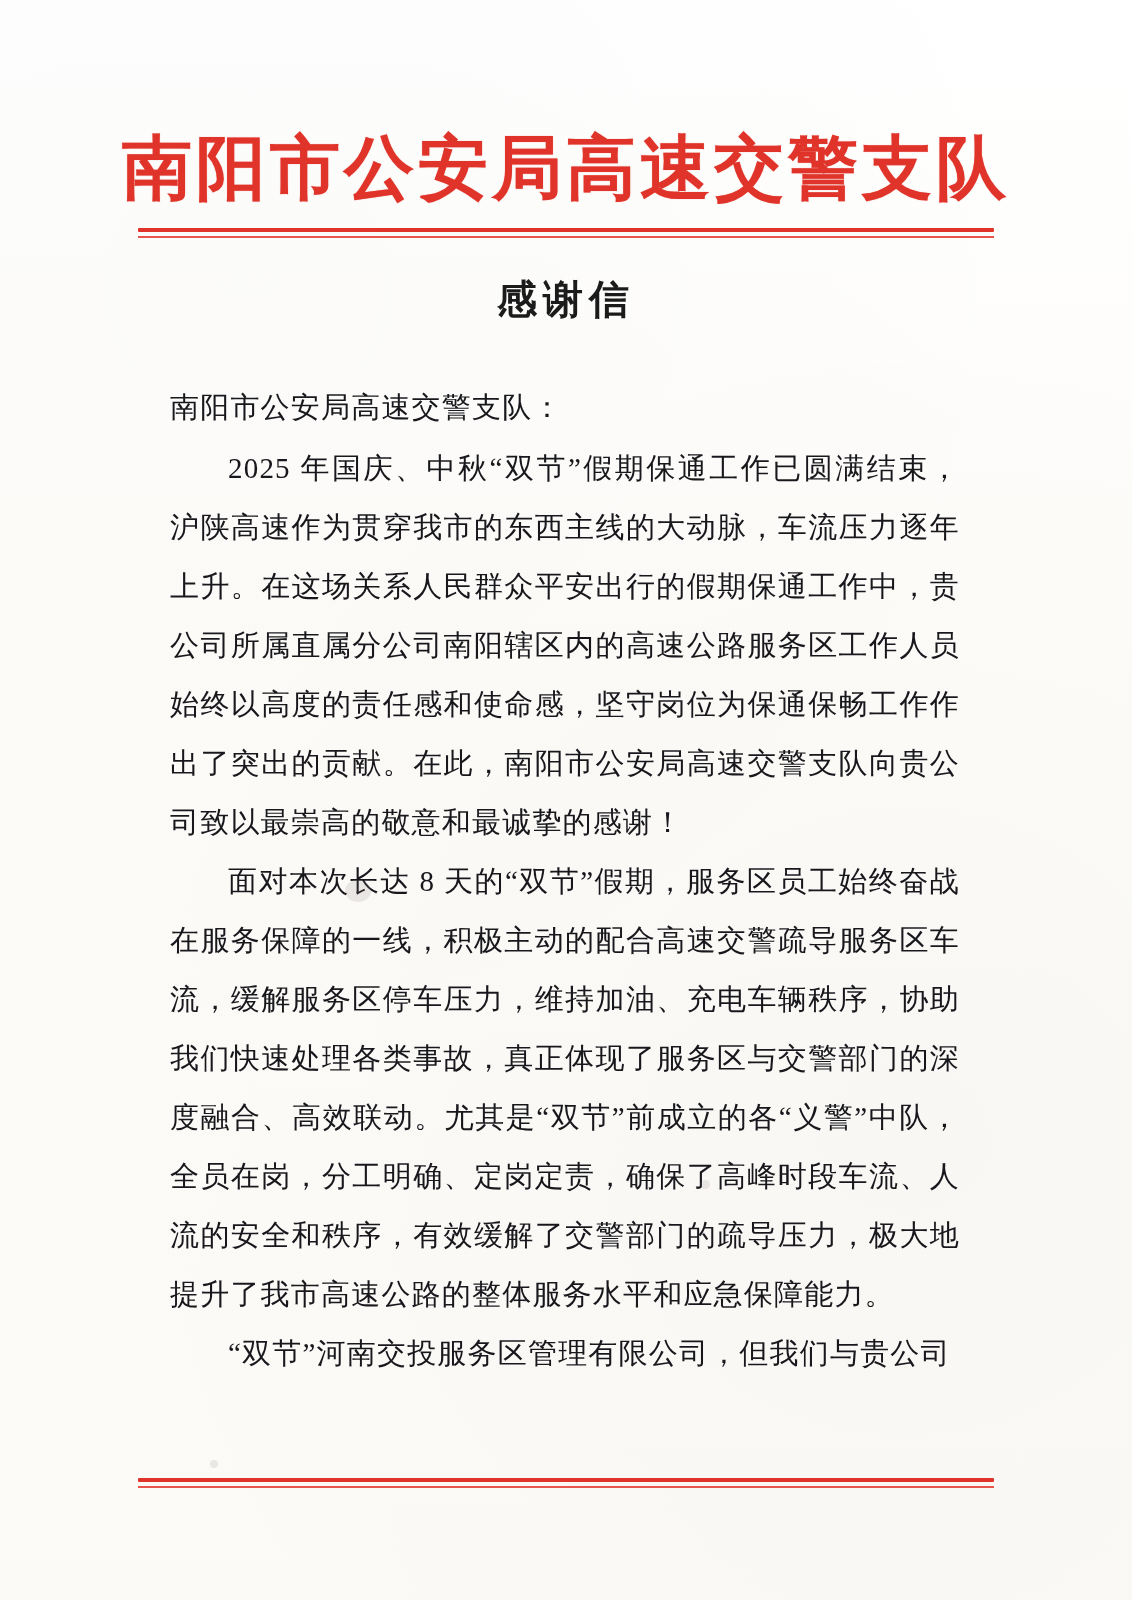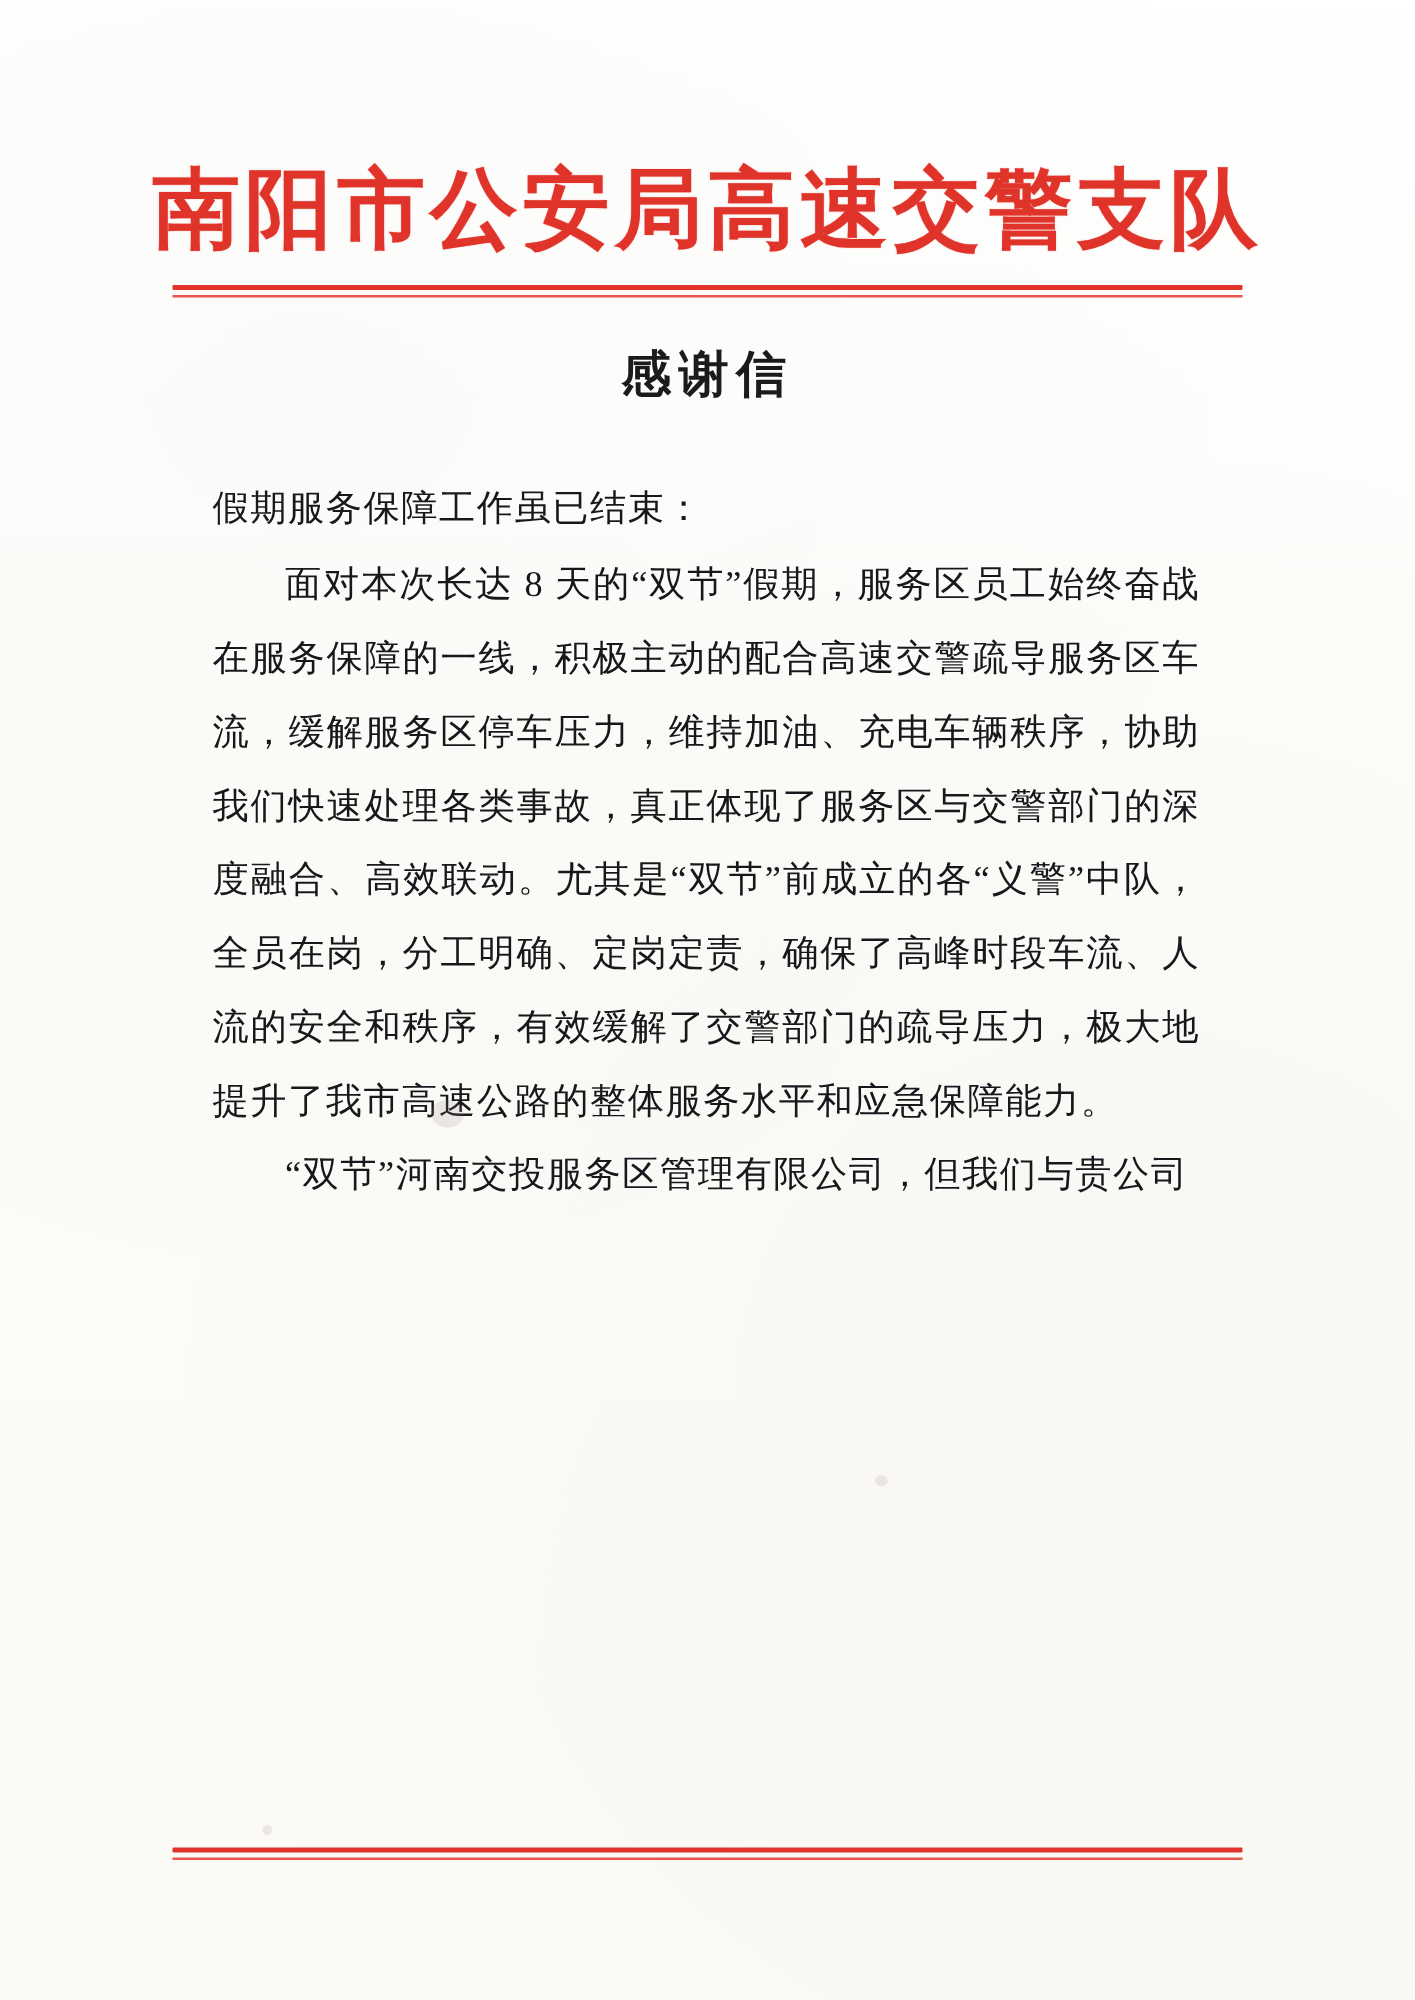--- a/index.html
+++ b/index.html
@@ -137,21 +137,22 @@
   </div>
 
   <div class="rule-wrap">
     <div class="rule-thick"></div>
     <div class="rule-thin"></div>
   </div>
 
   <div class="doc-title">感谢信</div>
 
   <div class="body-block">
-    <p class="salutation">假期服务保障工作虽已结束：</p>
+    <p class="salutation">南阳市公安局高速交警支队：</p>
+    <p class="para">2025 年国庆、中秋“双节”假期保通工作已圆满结束，沪陕高速作为贯穿我市的东西主线的大动脉，车流压力逐年上升。在这场关系人民群众平安出行的假期保通工作中，贵公司所属直属分公司南阳辖区内的高速公路服务区工作人员始终以高度的责任感和使命感，坚守岗位为保通保畅工作作出了突出的贡献。在此，南阳市公安局高速交警支队向贵公司致以最崇高的敬意和最诚挚的感谢！</p>
     <p class="para">面对本次长达 8 天的“双节”假期，服务区员工始终奋战在服务保障的一线，积极主动的配合高速交警疏导服务区车流，缓解服务区停车压力，维持加油、充电车辆秩序，协助我们快速处理各类事故，真正体现了服务区与交警部门的深度融合、高效联动。尤其是“双节”前成立的各“义警”中队，全员在岗，分工明确、定岗定责，确保了高峰时段车流、人流的安全和秩序，有效缓解了交警部门的疏导压力，极大地提升了我市高速公路的整体服务水平和应急保障能力。</p>
     <p class="para">“双节”河南交投服务区管理有限公司，但我们与贵公司</p>
   </div>
 
   <div class="footer-rule-wrap">
     <div class="footer-rule-thick"></div>
     <div class="footer-rule-thin"></div>
   </div>
 
   <div class="speck" style="left:345px; top:880px; width:26px; height:22px;"></div>

